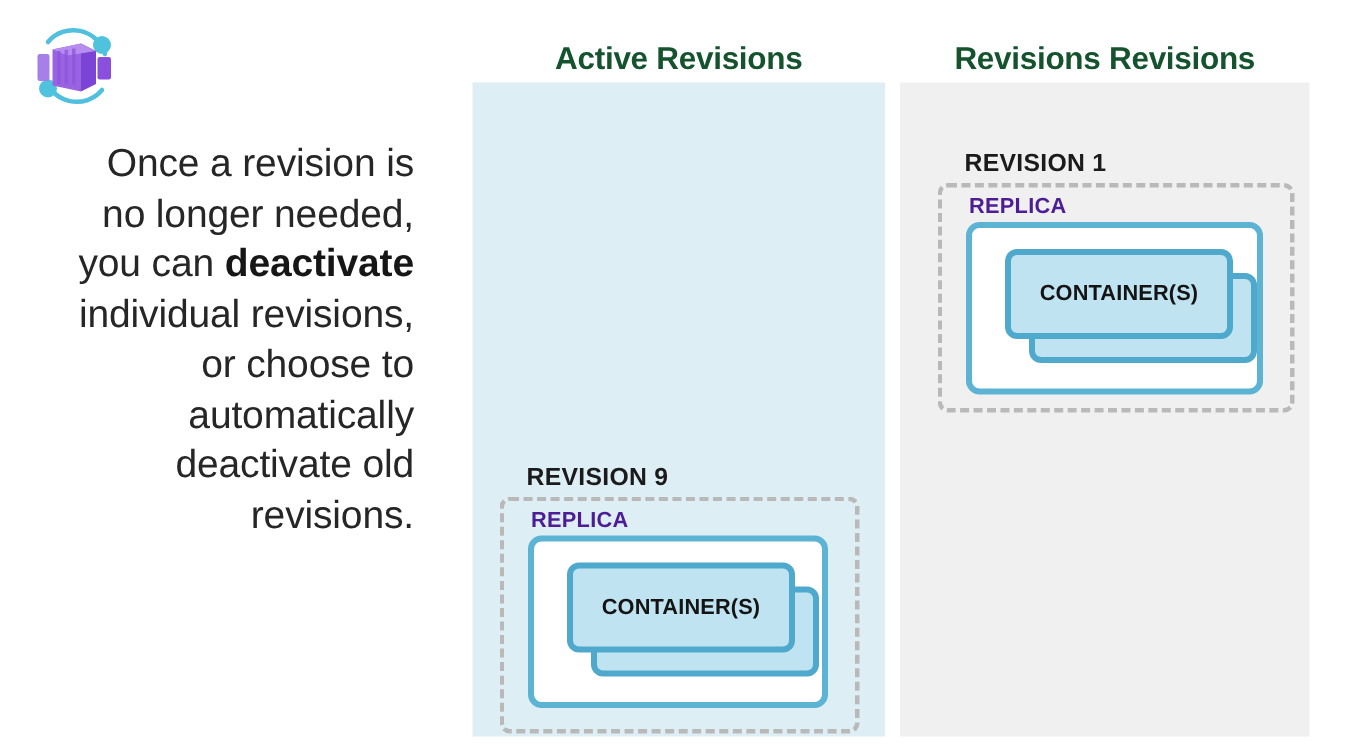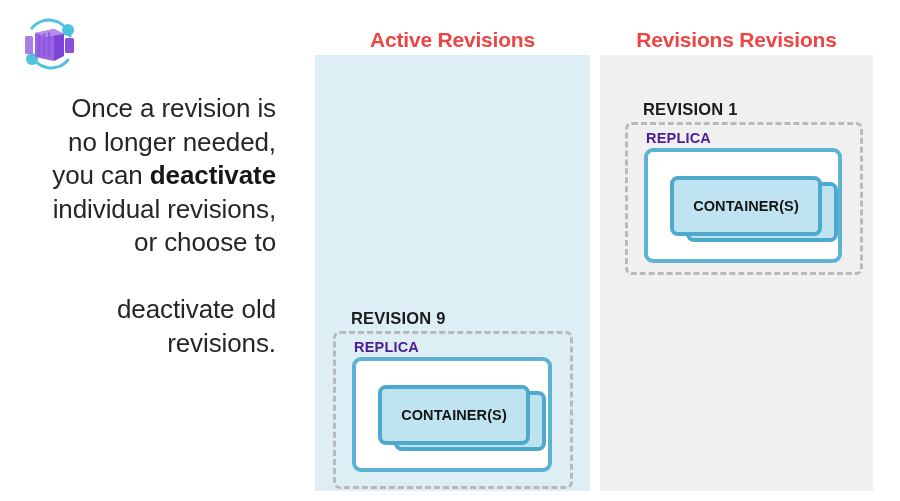--- a/index.html
+++ b/index.html
@@ -49,21 +49,21 @@
     font-weight: 700;
     color: #161616;
   }
 
   
   .col-header {
     position: absolute;
     top: 28px;
     font-size: 21px;
     font-weight: 700;
-    color: #ef4444;
+    color: #14532d;
     text-align: center;
     letter-spacing: -0.2px;
   }
   #header-active   { left: 315px; width: 275px; }
   #header-inactive { left: 600px; width: 273px; }
 
   
   .panel {
     position: absolute;
     top: 55px;
@@ -140,21 +140,20 @@
     top: 14px;
     width: 152px;
     height: 60px;
     background: #bfe3f1;
     border: 4px solid #4fa9cd;
     border-radius: 8px;
     box-sizing: border-box;
     display: flex;
     align-items: center;
     justify-content: center;
-    margin-top: 10px;
   }
   .container-label {
     font-size: 14.5px;
     font-weight: 700;
     color: #141414;
     letter-spacing: 0.1px;
     white-space: nowrap;
   }
 
   
@@ -190,21 +189,21 @@
       <rect x="49" y="22" width="9" height="15" rx="1.5" fill="#8a4fdd"></rect>
     </svg>
   </div>
 
   <div id="intro-text">
     <span>Once a revision is</span><br>
     <span>no longer needed,</span><br>
     <span>you can </span><b>deactivate</b><br>
     <span>individual revisions,</span><br>
     <span>or choose to</span><br>
-    <br>
+    <span>automatically</span><br>
     <span>deactivate old</span><br>
     <span>revisions.</span>
   </div>
 
 </div>
 
 <div id="header-active" class="col-header">Active Revisions</div>
 
 <div id="header-inactive" class="col-header">Revisions Revisions</div>
 

